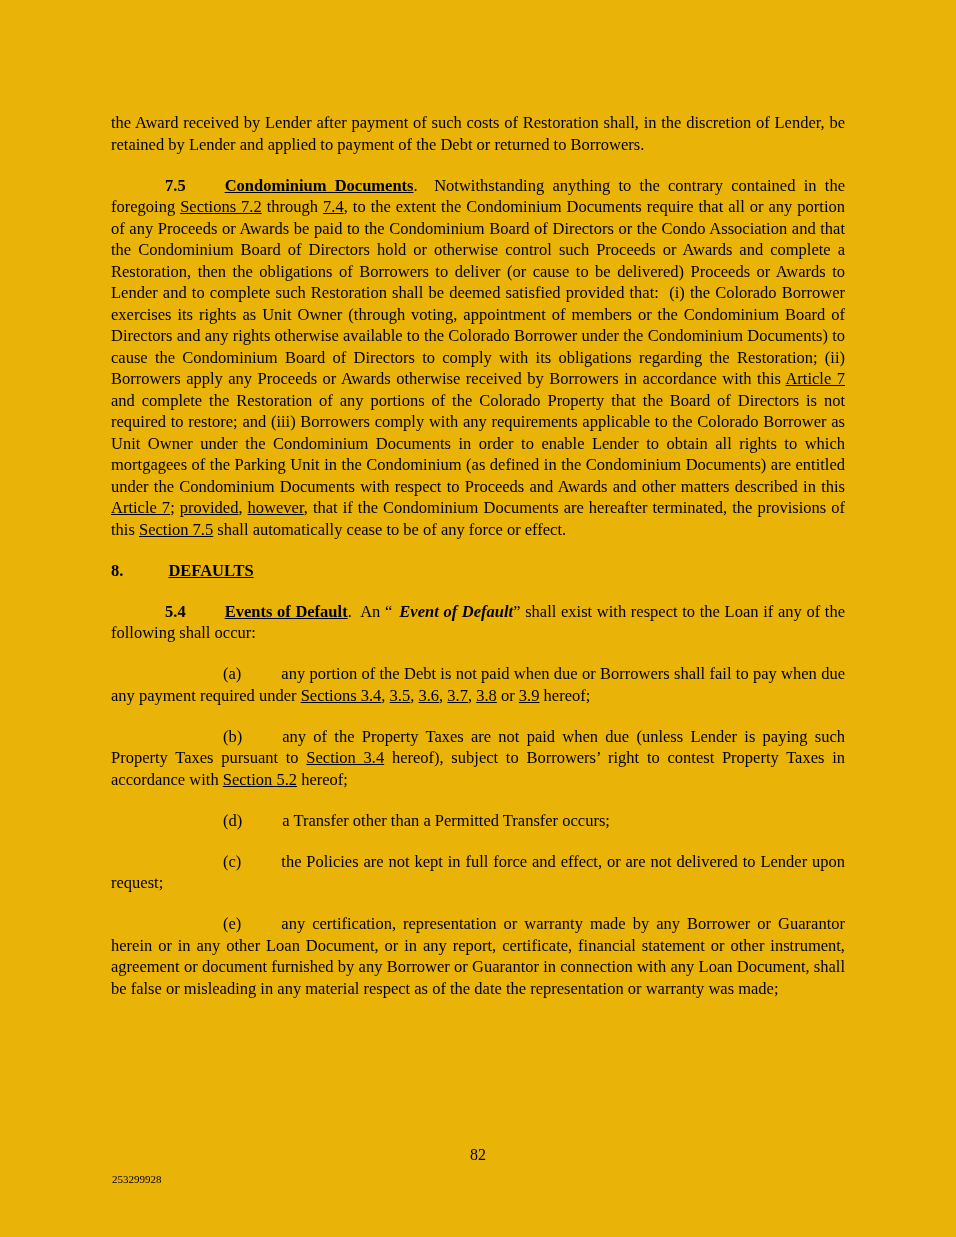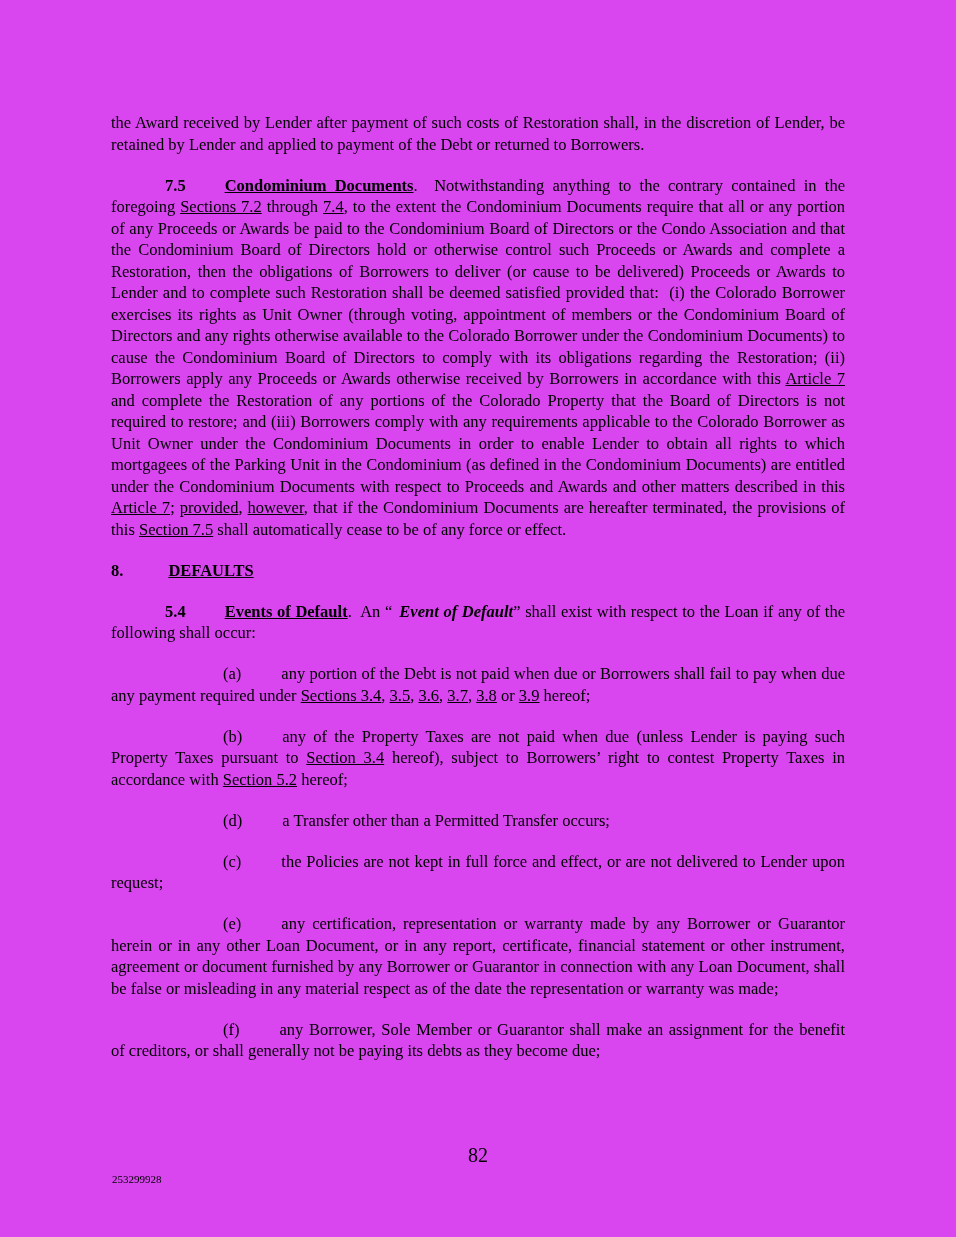--- a/index.html
+++ b/index.html
@@ -1,20 +1,20 @@
 <!DOCTYPE html>
 <html><head>
 <meta charset="utf-8">
 <style>
   html, body { margin: 0; padding: 0; background: #ffffff; }
   .page {
     position: relative;
     width: 956px;
     height: 1237px;
-    background: #d946ef;
+    background: #eab308;
     color: #000000;
     font-family: "Liberation Serif", "DejaVu Serif", serif;
     overflow: hidden;
   }
   .content {
     position: absolute;
     left: 111px;
     top: 112px;
     width: 734px;
   }
@@ -30,21 +30,21 @@
   .tab { display: inline-block; height: 1px; }
   .bold { font-weight: bold; }
   .underline { text-decoration: underline; }
   .italic { font-style: italic; margin-left: 7px; }
   .page-number {
     position: absolute;
     left: 111px;
     top: 1145px;
     width: 734px;
     text-align: center;
-    font-size: 20px;
+    font-size: 16px;
     line-height: 20px;
   }
   .doc-id {
     position: absolute;
     left: 112px;
     top: 1165px;
     font-size: 11px;
     line-height: 13px;
     margin-top: 8px;
   }
@@ -56,17 +56,16 @@
   <div class="content">
       <p class="para"><span>the Award received by Lender after payment of such costs of Restoration shall, in the discretion of Lender, be retained by Lender and applied to payment of the Debt or returned to Borrowers.</span></p>
       <p class="para" style="text-indent: 54px;"><span class="bold">7.5</span><span class="tab" style="width: 39px;"></span><span class="bold underline">Condominium Documents</span><span>.&nbsp; Notwithstanding anything to the contrary contained in the foregoing </span><span class="underline">Sections 7.2</span><span> through </span><span class="underline">7.4</span><span>, to the extent the Condominium Documents require that all or any portion of any Proceeds or Awards be paid to the Condominium Board of Directors or the Condo Association and that the Condominium Board of Directors hold or otherwise control such Proceeds or Awards and complete a Restoration, then the obligations of Borrowers to deliver (or cause to be delivered) Proceeds or Awards to Lender and to complete such Restoration shall be deemed satisfied provided that:&nbsp; (i) the Colorado Borrower exercises its rights as Unit Owner (through voting, appointment of members or the Condominium Board of Directors and any rights otherwise available to the Colorado Borrower under the Condominium Documents) to cause the Condominium Board of Directors to comply with its obligations regarding the Restoration; (ii) Borrowers apply any Proceeds or Awards otherwise received by Borrowers in accordance with this </span><span class="underline">Article 7</span><span> and complete the Restoration of any portions of the Colorado Property that the Board of Directors is not required to restore; and (iii) Borrowers comply with any requirements applicable to the Colorado Borrower as Unit Owner under the Condominium Documents in order to enable Lender to obtain all rights to which mortgagees of the Parking Unit in the Condominium (as defined in the Condominium Documents) are entitled under the Condominium Documents with respect to Proceeds and Awards and other matters described in this </span><span class="underline">Article 7</span><span>; </span><span class="underline">provided</span><span>, </span><span class="underline">however</span><span>, that if the Condominium Documents are hereafter terminated, the provisions of this </span><span class="underline">Section 7.5</span><span> shall automatically cease to be of any force or effect.</span></p>
       <p class="para"><span class="bold">8.</span><span class="tab" style="width: 45px;"></span><span class="bold underline">DEFAULTS</span></p>
       <p class="para" style="text-indent: 54px;"><span class="bold">5.4</span><span class="tab" style="width: 39px;"></span><span class="bold underline">Events of Default</span><span>.&nbsp; An “</span><span class="bold italic">Event of Default</span><span>” shall exist with respect to the Loan if any of the following shall occur:</span></p>
       <p class="para" style="text-indent: 112px;"><span>(a)</span><span class="tab" style="width: 40px;"></span><span>any portion of the Debt is not paid when due or Borrowers shall fail to pay when due any payment required under </span><span class="underline">Sections 3.4</span><span>, </span><span class="underline">3.5</span><span>, </span><span class="underline">3.6</span><span>, </span><span class="underline">3.7</span><span>, </span><span class="underline">3.8</span><span> or </span><span class="underline">3.9</span><span> hereof;</span></p>
       <p class="para" style="text-indent: 112px;"><span>(b)</span><span class="tab" style="width: 40px;"></span><span>any of the Property Taxes are not paid when due (unless Lender is paying such Property Taxes pursuant to </span><span class="underline">Section 3.4</span><span> hereof), subject to Borrowers’ right to contest Property Taxes in accordance with </span><span class="underline">Section 5.2</span><span> hereof;</span></p>
       <p class="para" style="text-indent: 112px;"><span>(d)</span><span class="tab" style="width: 40px;"></span><span>a Transfer other than a Permitted Transfer occurs;</span></p>
       <p class="para" style="text-indent: 112px;"><span>(c)</span><span class="tab" style="width: 40px;"></span><span>the Policies are not kept in full force and effect, or are not delivered to Lender upon request;</span></p>
       <p class="para" style="text-indent: 112px;"><span>(e)</span><span class="tab" style="width: 40px;"></span><span>any certification, representation or warranty made by any Borrower or Guarantor herein or in any other Loan Document, or in any report, certificate, financial statement or other instrument, agreement or document furnished by any Borrower or Guarantor in connection with any Loan Document, shall be false or misleading in any material respect as of the date the representation or warranty was made;</span></p>
-      <p class="para" style="text-indent: 112px;"><span>(f)</span><span class="tab" style="width: 40px;"></span><span>any Borrower, Sole Member or Guarantor shall make an assignment for the benefit of creditors, or shall generally not be paying its debts as they become due;</span></p>
     </div>
   <div class="page-number">82</div>
   <div class="doc-id">253299928</div>
 </div>
 
 </body></html>

